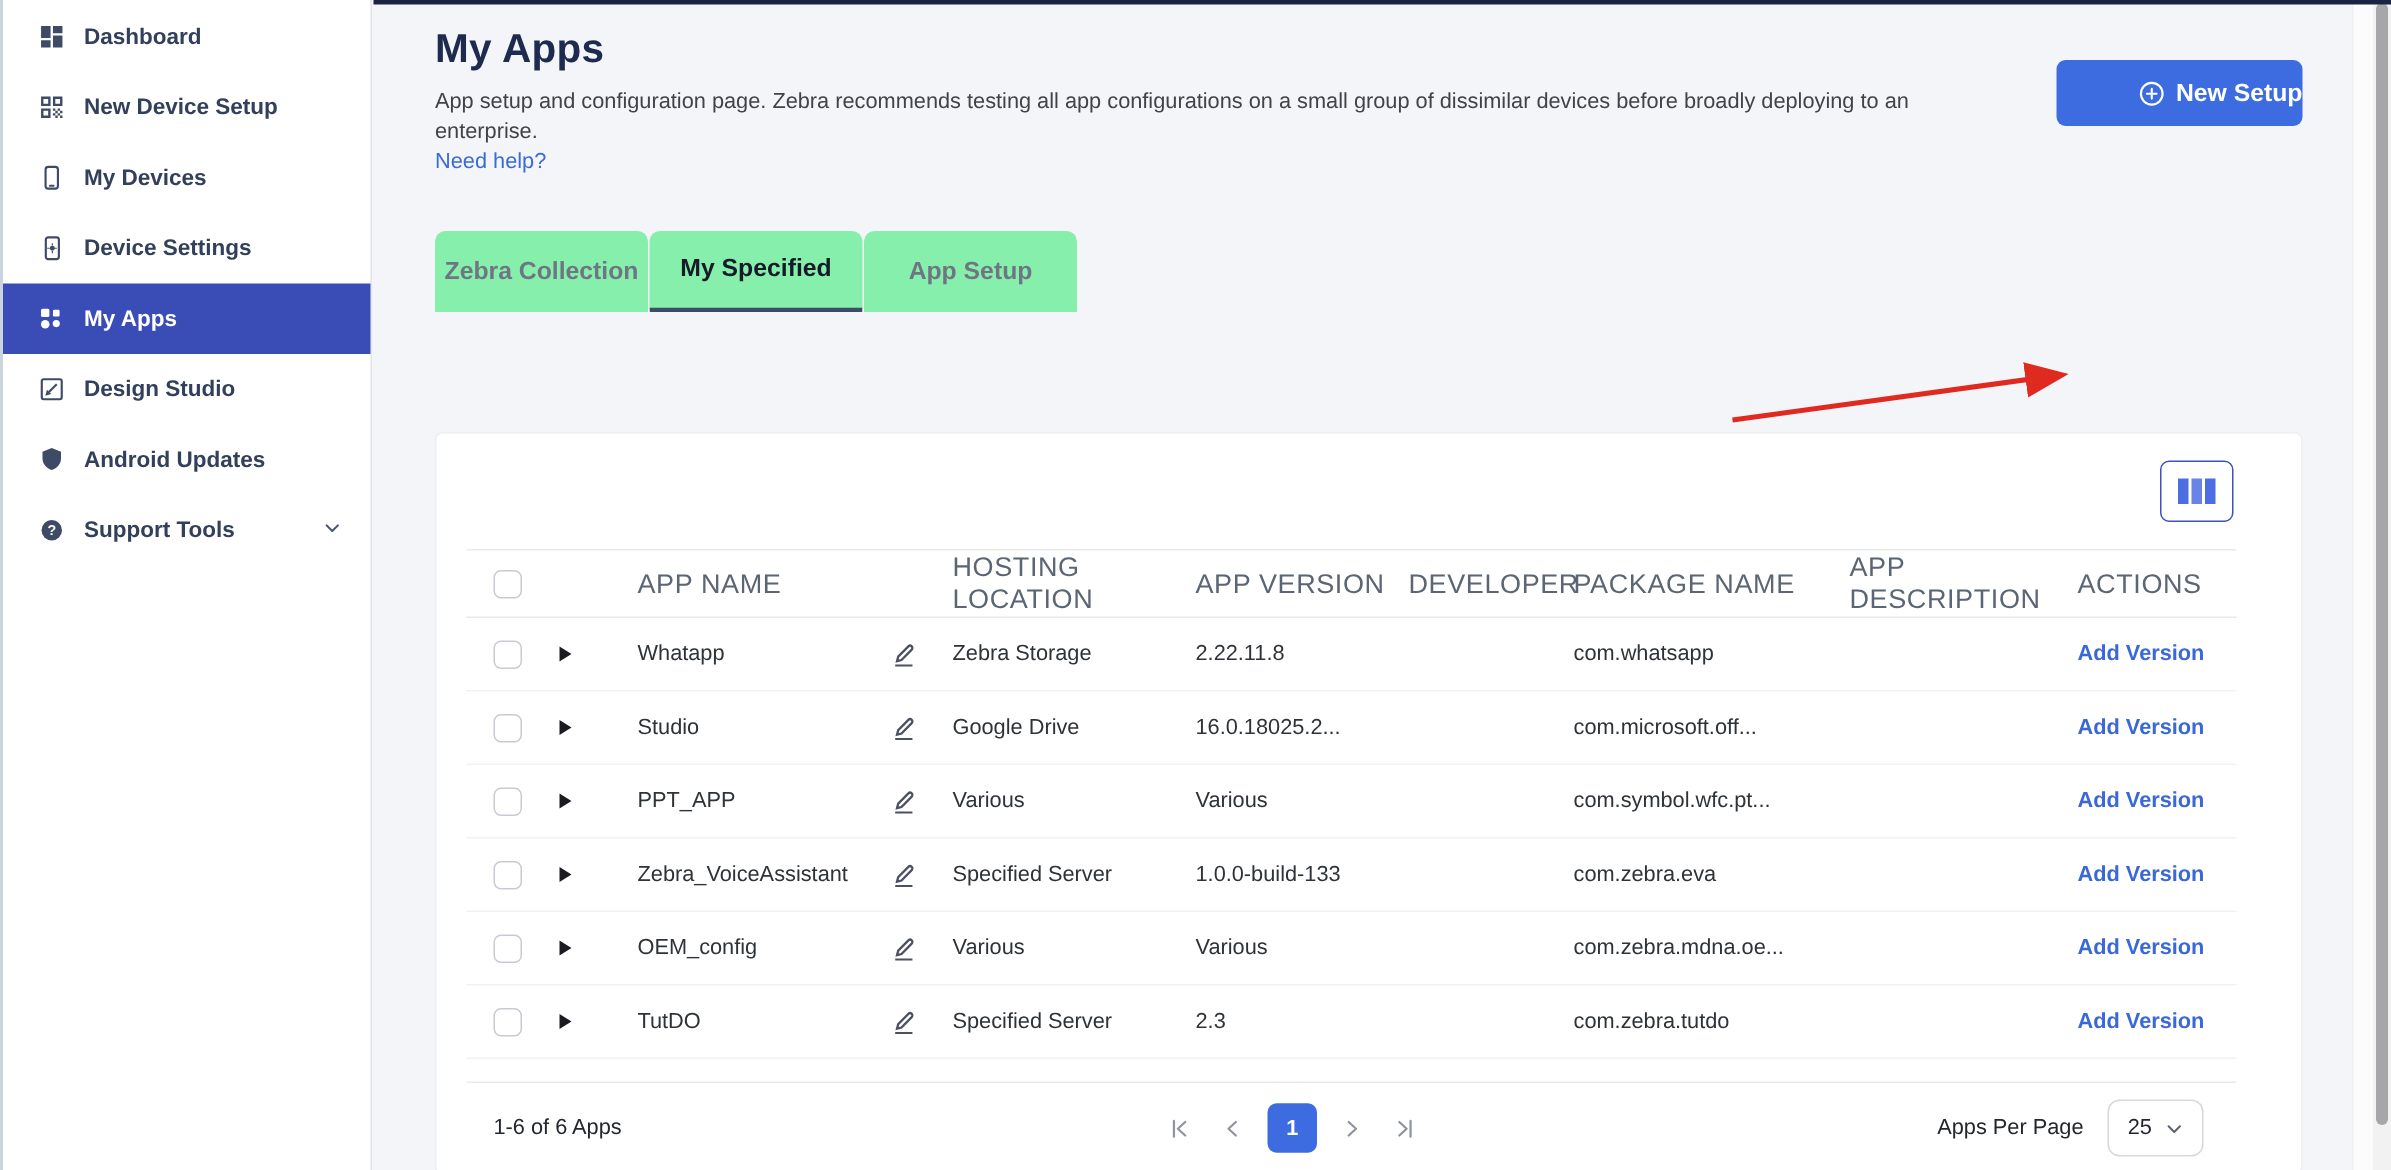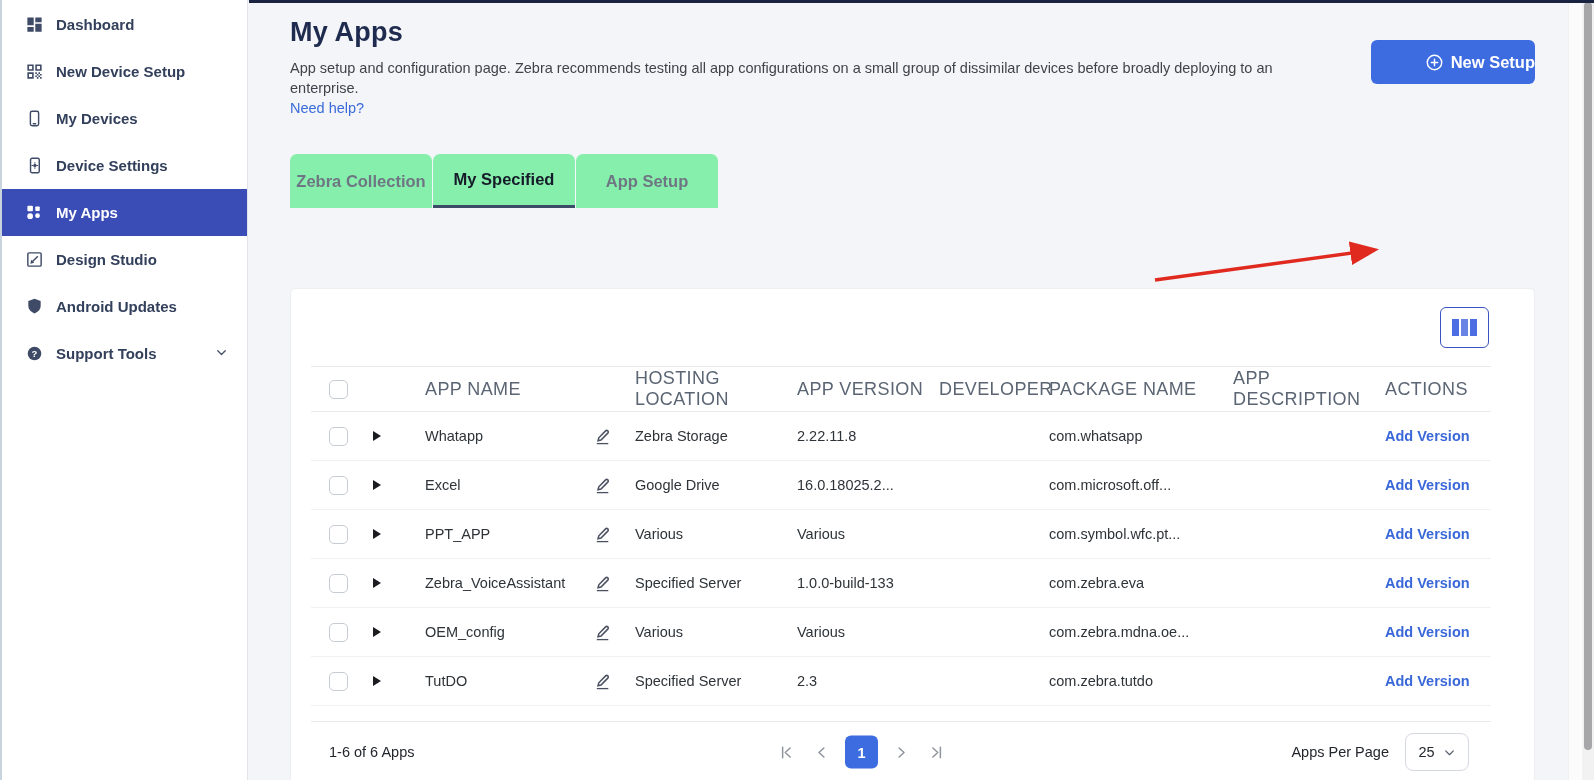--- a/index.html
+++ b/index.html
@@ -273,21 +273,21 @@
         <div class="cell"><a class="action-link">Add Version</a></div>
       </div>
 
       <div class="trow">
         <div class="cell">
             <div class="checkbox"></div>
           </div>
         <div class="cell">
             <div class="tri"></div>
           </div>
-        <div class="cell">Excel</div>
+        <div class="cell">Studio</div>
         <div class="cell">
             <button class="edit-btn">
               <svg width="19" height="19" viewBox="0 0 19 19" fill="none" stroke="#4b5160" stroke-width="1.5">
                 <path d="M12.6 3.9a1.55 1.55 0 0 1 2.2 2.2L8 13l-3 .8.8-3z"></path>
                 <path d="M3.8 16.6h11.5" stroke-width="1.3"></path>
               </svg>
             </button>
           </div>
         <div class="cell">Google Drive</div>
         <div class="cell">16.0.18025.2...</div>

